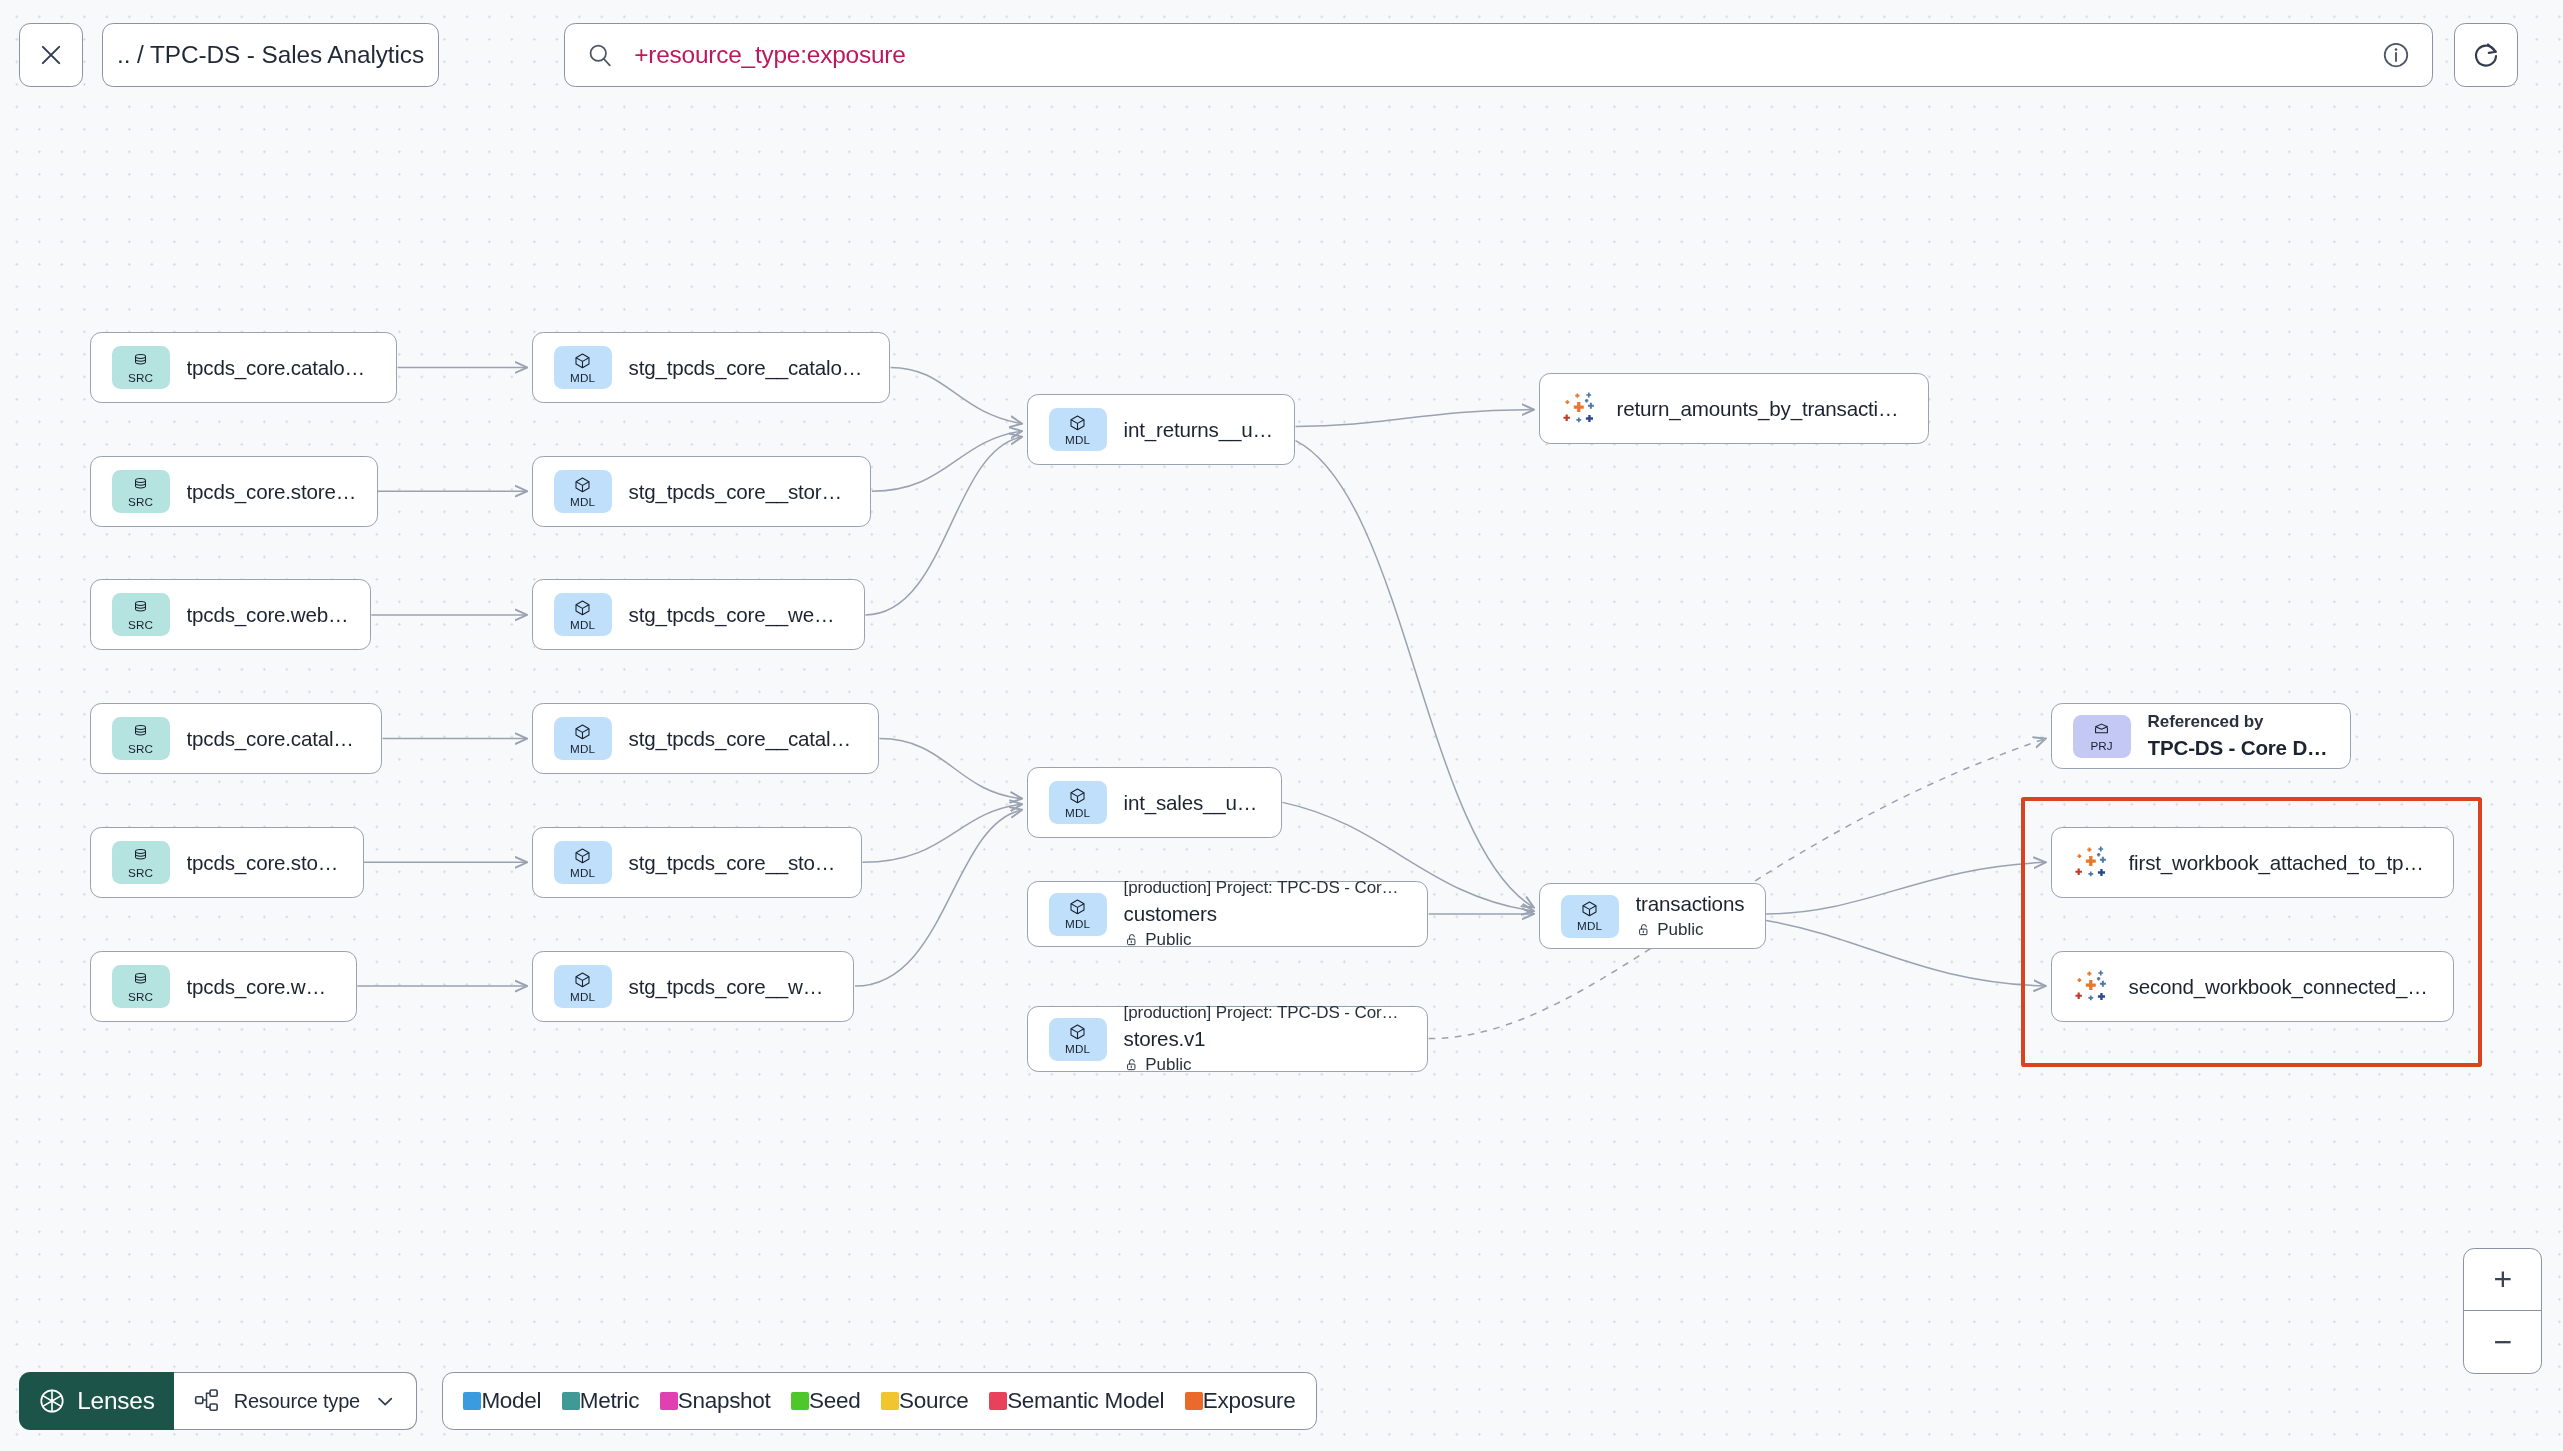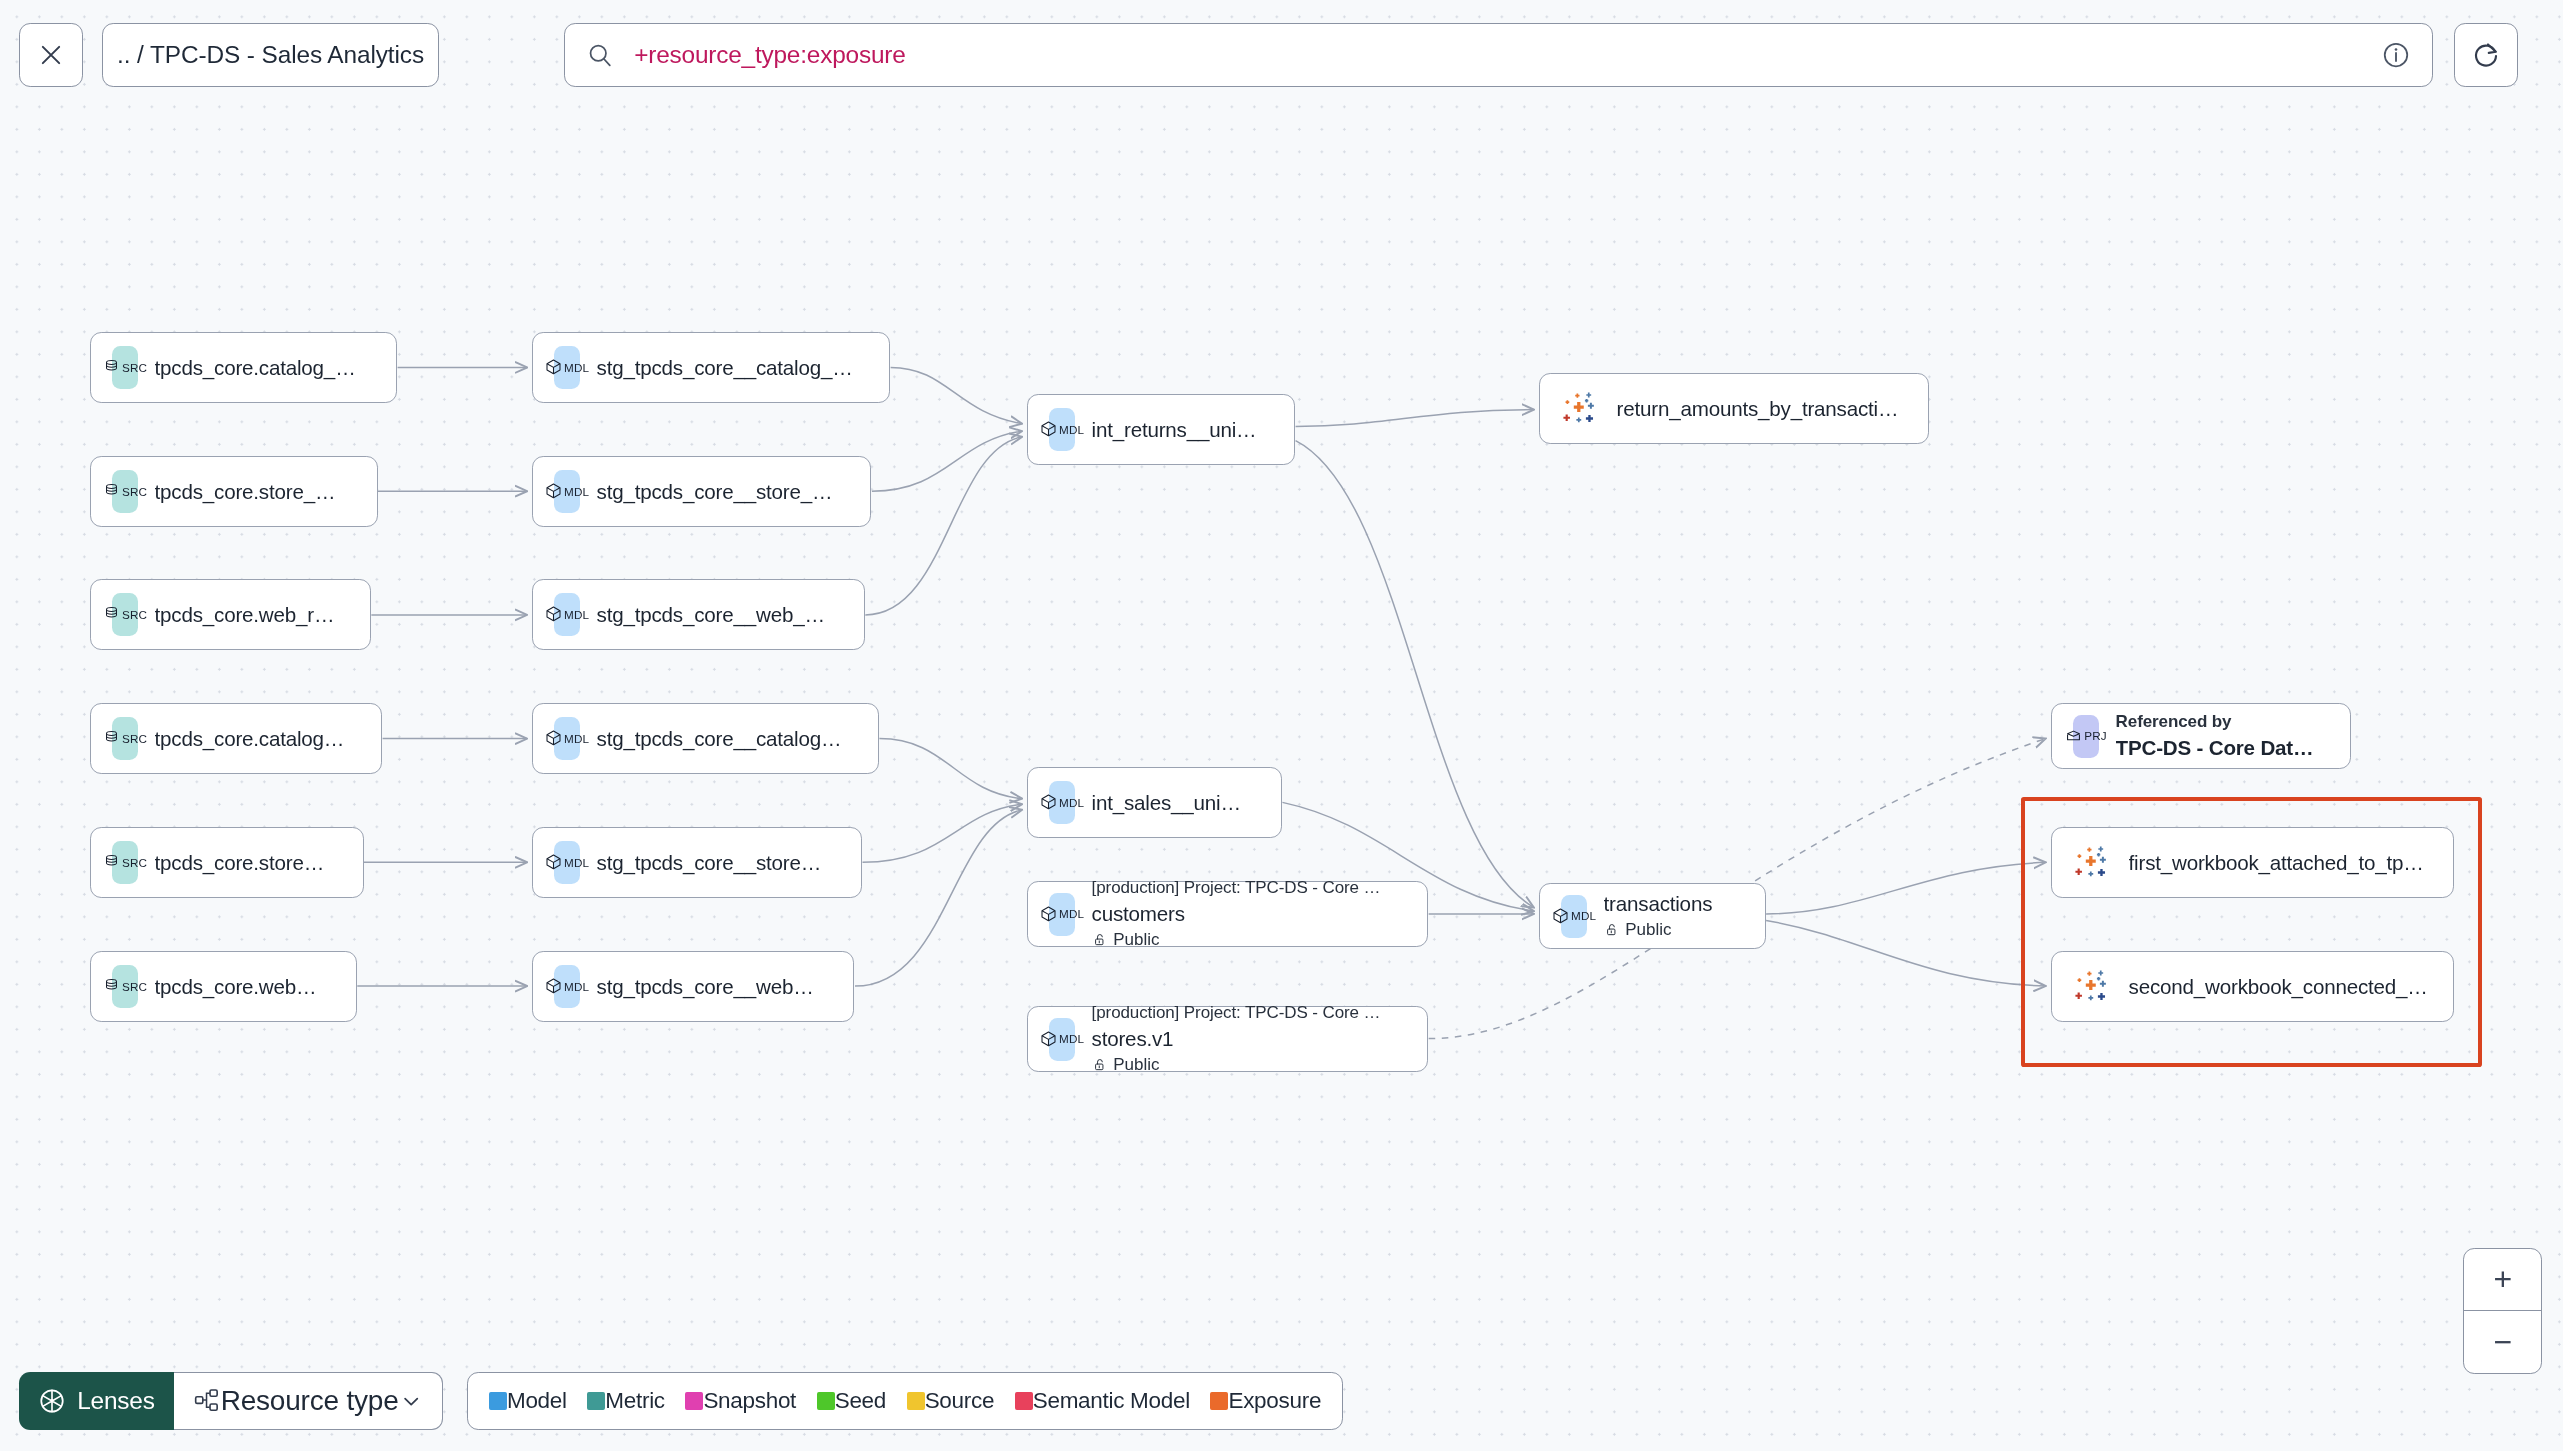--- a/index.html
+++ b/index.html
@@ -87,23 +87,23 @@
     border: 1.2px solid #9aa2b1;
     border-radius: 11.2px;
     display: flex;
     align-items: center;
     padding: 0 20.6px;
     z-index: 20;
     cursor: pointer;
   }
   .node .badge {
     flex: 0 0 auto;
-    width: 26px; height: 43px;
+    width: 58px; height: 43px;
     border-radius: 8.4px;
-    display: flex; flex-direction: row;
+    display: flex; flex-direction: column;
     align-items: center; justify-content: center;
     gap: 0.9px;
     margin-right: 17px;
   }
   .badge-src { background: #b5e3e0; }
   .badge-mdl { background: #bfdffb; }
   .badge-prj { background: #c3c8f5; }
   .badge .glyph { display:flex; align-items:center; justify-content:center; height: 19px; }
   .badge .tag {
     font-size: 11.7px;
@@ -169,23 +169,23 @@
     border-top-left-radius: 11.2px; border-bottom-left-radius: 11.2px;
     font-size: 24.4px;
     letter-spacing: -0.2px;
     cursor: pointer;
   }
   .restype-btn {
     background: #ffffff;
     border: 1.4px solid #8b93a3;
     border-left: none;
     border-top-right-radius: 11.2px; border-bottom-right-radius: 11.2px;
-    display: flex; align-items: center; 
+    display: flex; align-items: center; gap: 13px;
     padding: 0 19px;
-    font-size: 28px;
+    font-size: 20px;
     letter-spacing: -0.2px;
     color: #1f2937;
     cursor: pointer;
   }
   .legend {
     margin-left: 24.4px;
     height: 58px;
     background: #ffffff;
     border: 1.4px solid #8b93a3;
     border-radius: 11.2px;

